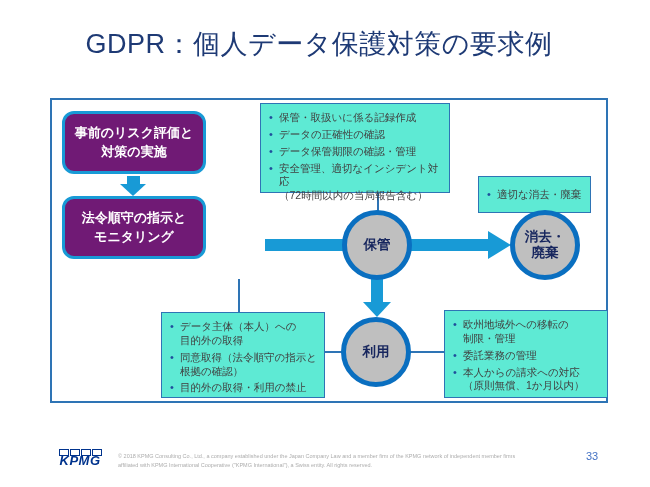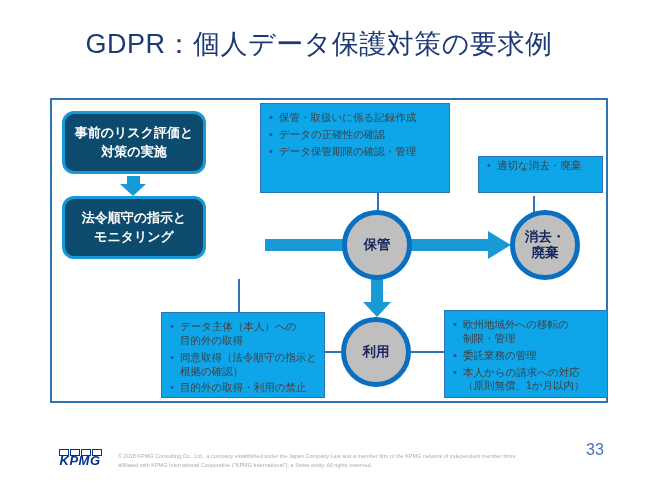--- a/index.html
+++ b/index.html
@@ -19,21 +19,21 @@
     letter-spacing: 0.5px;
   }
   .frame {
     position: absolute; left: 50px; top: 98px;
     width: 558px; height: 305px;
     border: 2px solid #2E74B5;
     background: #ffffff;
   }
   .navy-box {
     position: absolute; width: 144px; height: 63px;
-    background: #0c4a6e;
+    background: #701a75;
     border: 3px solid #189AD6;
     border-radius: 12px;
     color: #ffffff; font-weight: bold; font-size: 13px; line-height: 1.4;
     display: flex; align-items: center; justify-content: center;
     text-align: center; white-space: pre-line;
     z-index: 2;
   }
   .navy-box.b1 { left: 62px; top: 111px; }
   .navy-box.b2 { left: 62px; top: 196px; }
 
@@ -75,52 +75,52 @@
   }
 
   .conn { position: absolute; background: #2E74B5; z-index: 1; }
   .conn.c-store   { left: 377px; top: 193px; width: 2px; height: 19px; }
   .conn.c-dispose { left: 533px; top: 196px; width: 2px; height: 16px; }
   .conn.c-acquire { left: 238px; top: 279px; width: 2px; height: 34px; }
   .conn.c-use-l   { left: 324px; top: 351px; width: 18px; height: 2px; }
   .conn.c-use-r   { left: 410px; top: 351px; width: 34px; height: 2px; }
 
   .callout {
-    position: absolute; background: #0ea5e9;
+    position: absolute; background: #5eead4;
     border: 1.5px solid #2E74B5;
     z-index: 2;
   }
   .callout ul { margin: 0; padding: 7px 4px 4px 5px; list-style: none; }
   .callout li {
     position: relative; padding-left: 13px; margin-bottom: 3px;
     font-size: 10.5px; color: #404040; line-height: 1.32;
     white-space: pre-line;
   }
   .callout li:last-child { margin-bottom: 0; }
   .callout li::before {
     content: "•"; position: absolute; left: 3px; top: -1px;
     color: #1F4E9C; font-size: 11px;
   }
   .callout.co-store   { left: 260px; top: 103px; width: 190px; height: 90px; }
-  .callout.co-dispose { left: 478px; top: 156px; width: 125px; height: 37px; display: flex; }
+  .callout.co-dispose { left: 478px; top: 176px; width: 113px; height: 37px; display: flex; align-items: center; }
   .callout.co-dispose ul { padding: 2px 2px 2px 5px; }
   .callout.co-acquire { left: 161px; top: 312px; width: 164px; height: 86px; }
   .callout.co-use     { left: 444px; top: 310px; width: 164px; height: 88px; }
 
   .logo { position: absolute; left: 55px; top: 449px; width: 50px; text-align: center; }
   .logo-boxes { display: flex; gap: 1px; justify-content: center; margin-bottom: -3px; }
   .logo-boxes span { display: block; width: 10px; height: 7px; border: 1px solid #00338D; background: #ffffff; }
   .logo-text { font-style: italic; font-weight: bold; font-size: 13px; color: #00338D; letter-spacing: 0.5px; }
 
   .copyright {
     position: absolute; left: 118px; top: 452px; width: 410px;
     font-size: 5.5px; line-height: 1.6; color: #ADADAD;
     white-space: pre-line;
   }
-  .page-num { position: absolute; left: 586px; top: 441px; font-size: 16px; color: #4472C4; }
+  .page-num { position: absolute; left: 586px; top: 450px; font-size: 11px; color: #4472C4; }
 </style>
 </head>
 <body>
 
 <div class="slide">
 
   <div class="title">GDPR：個人データ保護対策の要求例</div>
 
   <div class="frame"></div>
 
@@ -146,20 +146,22 @@
   <div class="stage s-store">保管</div>
   <div class="stage s-dispose">消去・
 廃棄</div>
   <div class="stage s-use">利用</div>
 
   <div class="callout co-store">
     <ul>
         <li>保管・取扱いに係る記録作成</li>
         <li>データの正確性の確認</li>
         <li>データ保管期限の確認・管理</li>
+        <li>安全管理、適切なインシデント対応
+（72時間以内の当局報告含む）</li>
       </ul>
   </div>
   <div class="callout co-dispose">
     <ul>
         <li>適切な消去・廃棄</li>
       </ul>
   </div>
   <div class="callout co-acquire">
     <ul>
         <li>データ主体（本人）への

